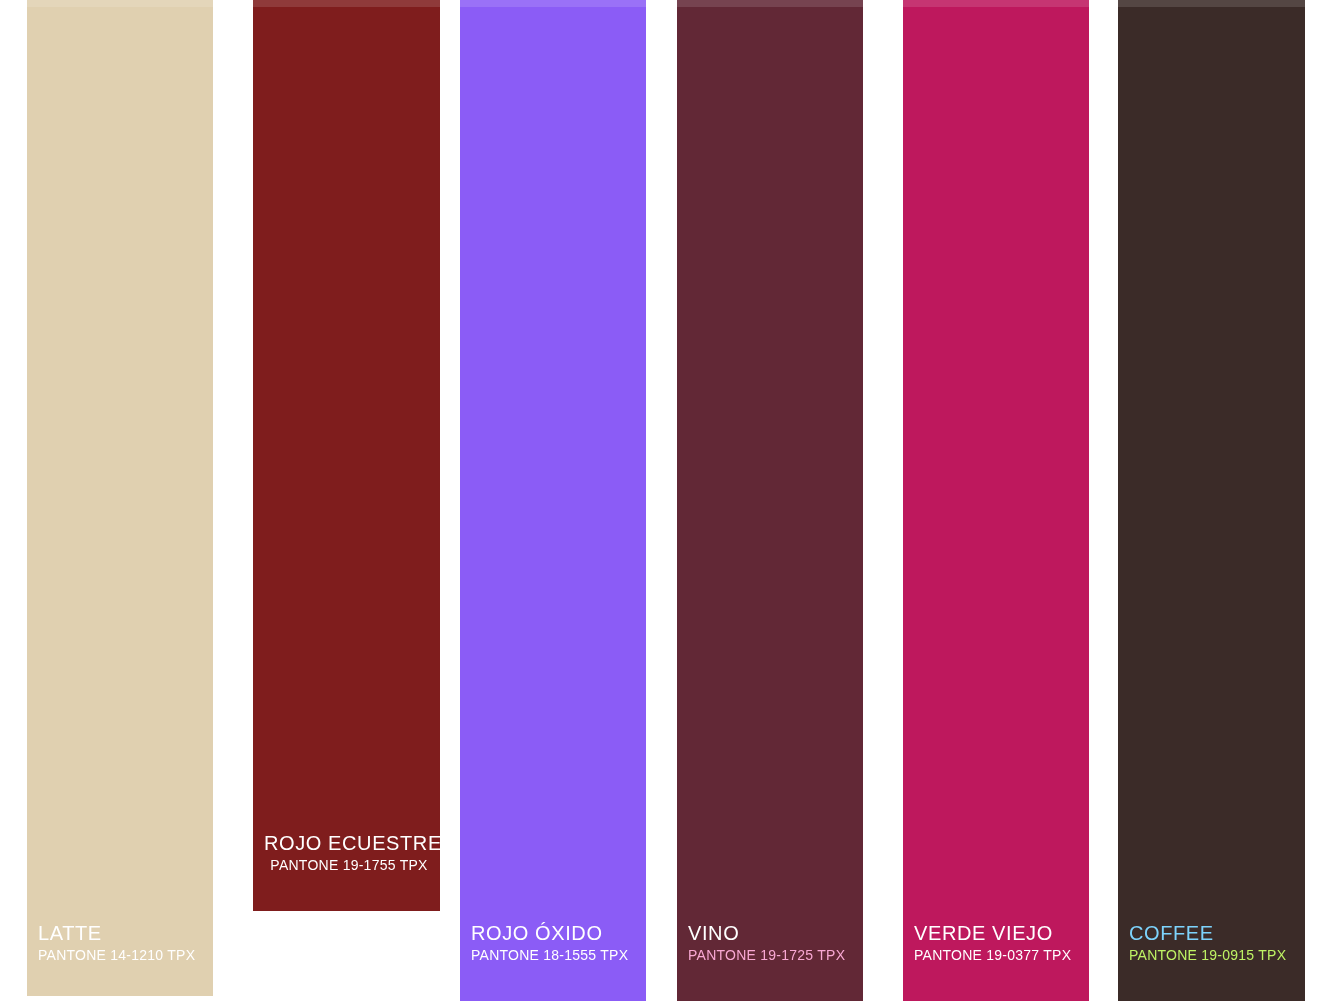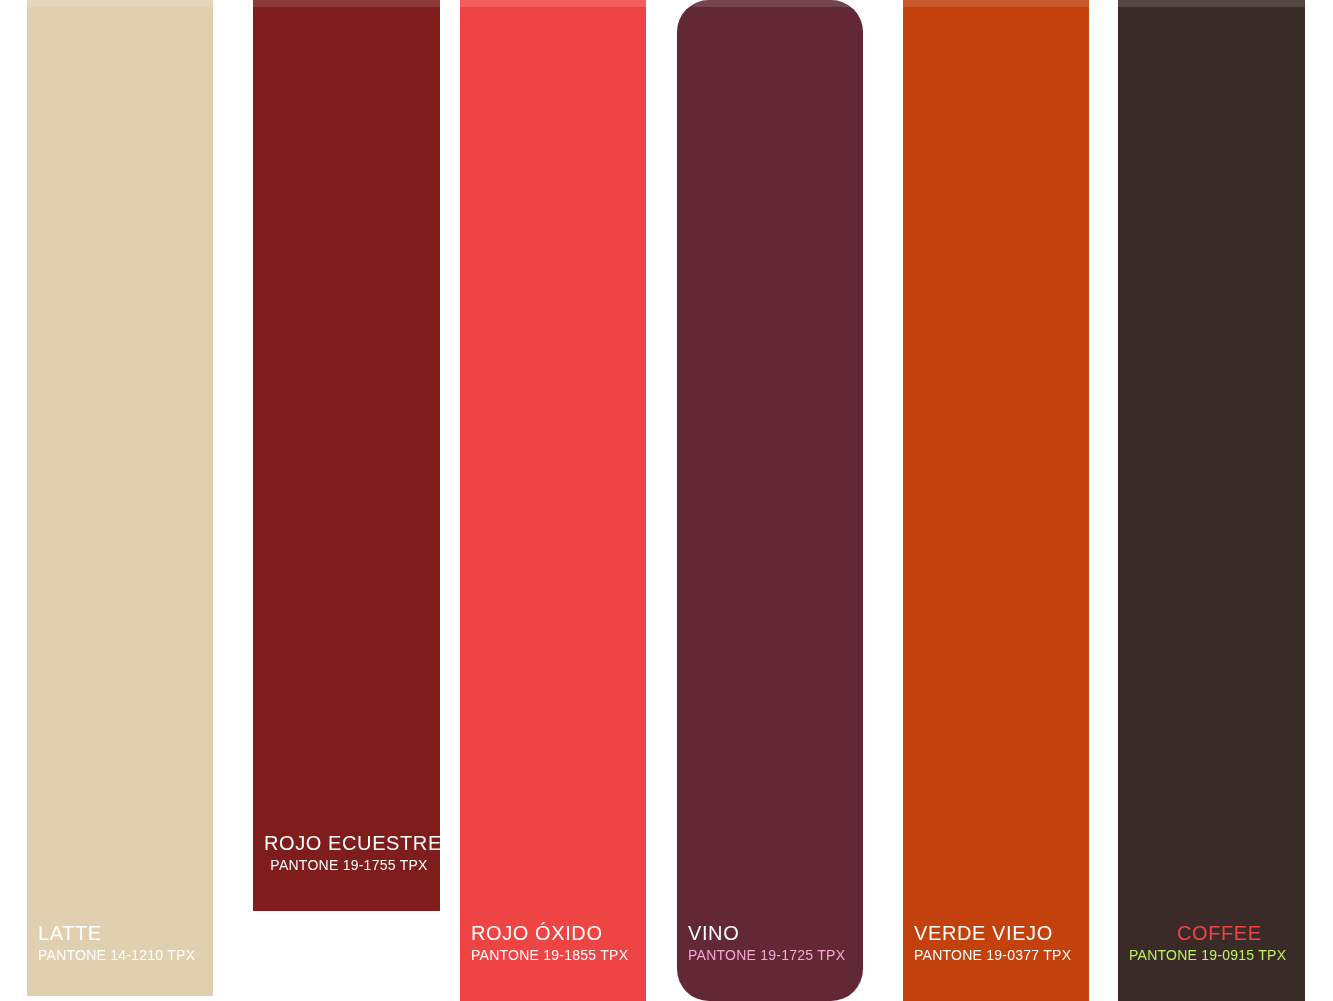--- a/index.html
+++ b/index.html
@@ -78,41 +78,41 @@
         <span class="swatch-code" style="color: rgb(255, 255, 255);">PANTONE 14-1210 TPX</span>
       </div>
     </div>
     <div class="swatch" style="left: 245px; width: 187px; height: 911px; background: #7f1d1d; margin-left: 8px;">
       <div class="swatch-top-sheen"></div>
       <div class="swatch-caption" style="bottom: 36px;">
         <span class="swatch-name" style="color: rgb(255, 255, 255);">ROJO ECUESTRE</span>
         <span class="swatch-code" style="color: rgb(255, 255, 255); text-align: center;">PANTONE 19-1755 TPX</span>
       </div>
     </div>
-    <div class="swatch" style="left: 460px; width: 186px; height: 1001px; background: #ef4444;">
+    <div class="swatch" style="left: 460px; width: 186px; height: 1001px; background: #8b5cf6;">
       <div class="swatch-top-sheen"></div>
       <div class="swatch-caption" style="bottom: 36px;">
         <span class="swatch-name" style="color: rgb(255, 255, 255);">ROJO ÓXIDO</span>
-        <span class="swatch-code" style="color: rgb(255, 255, 255);">PANTONE 19-1855 TPX</span>
+        <span class="swatch-code" style="color: rgb(255, 255, 255);">PANTONE 18-1555 TPX</span>
       </div>
     </div>
-    <div class="swatch" style="left: 677px; width: 186px; height: 1001px; background: rgb(98, 40, 54); border-radius: 32px;">
+    <div class="swatch" style="left: 677px; width: 186px; height: 1001px; background: rgb(98, 40, 54);">
       <div class="swatch-top-sheen"></div>
       <div class="swatch-caption" style="bottom: 36px;">
         <span class="swatch-name" style="color: rgb(255, 255, 255);">VINO</span>
         <span class="swatch-code" style="color: #f9a8d4;">PANTONE 19-1725 TPX</span>
       </div>
     </div>
-    <div class="swatch" style="left: 903px; width: 186px; height: 1001px; background: #c2410c;">
+    <div class="swatch" style="left: 903px; width: 186px; height: 1001px; background: #be185d;">
       <div class="swatch-top-sheen"></div>
       <div class="swatch-caption" style="bottom: 36px;">
         <span class="swatch-name" style="color: rgb(255, 255, 255);">VERDE VIEJO</span>
         <span class="swatch-code" style="color: rgb(255, 255, 255);">PANTONE 19-0377 TPX</span>
       </div>
     </div>
     <div class="swatch" style="left: 1118px; width: 187px; height: 1001px; background: rgb(59, 43, 40);">
       <div class="swatch-top-sheen"></div>
       <div class="swatch-caption" style="bottom: 36px;">
-        <span class="swatch-name" style="color: #ef4444; margin-left: 48px;">COFFEE</span>
+        <span class="swatch-name" style="color: #7dd3fc;">COFFEE</span>
         <span class="swatch-code" style="color: #bef264;">PANTONE 19-0915 TPX</span>
       </div>
     </div>
   </div>
 
 </body></html>

